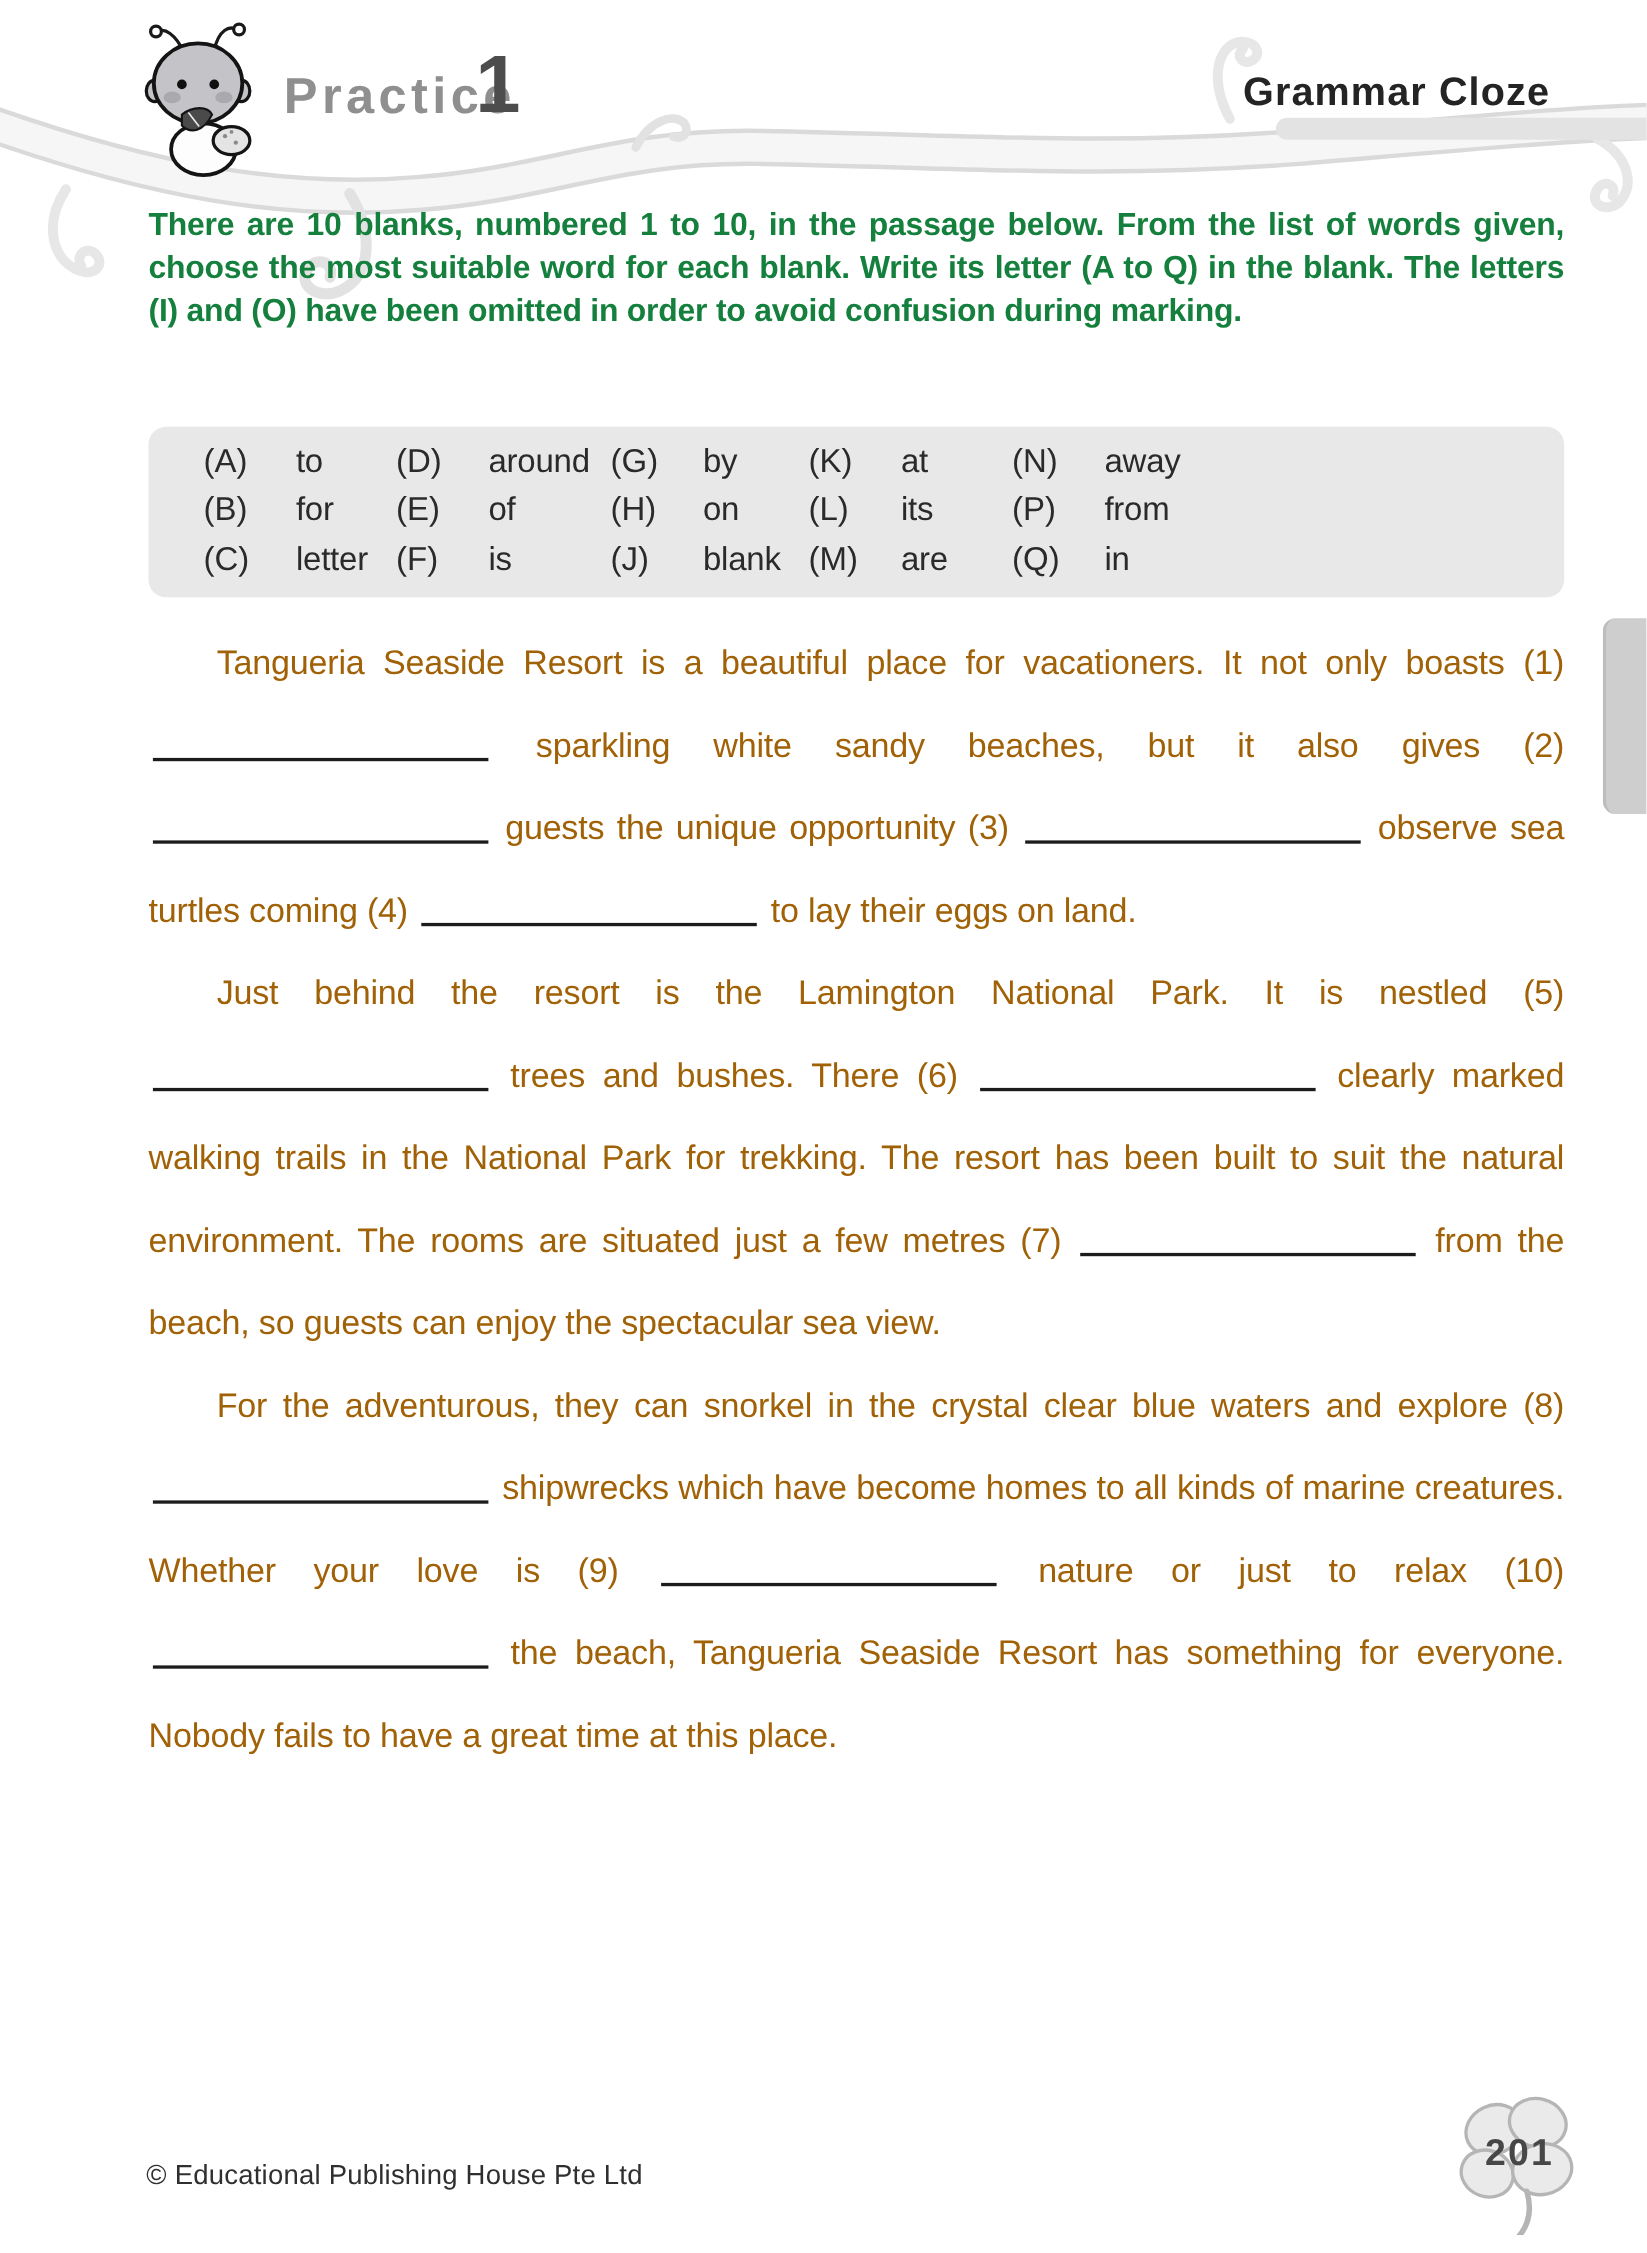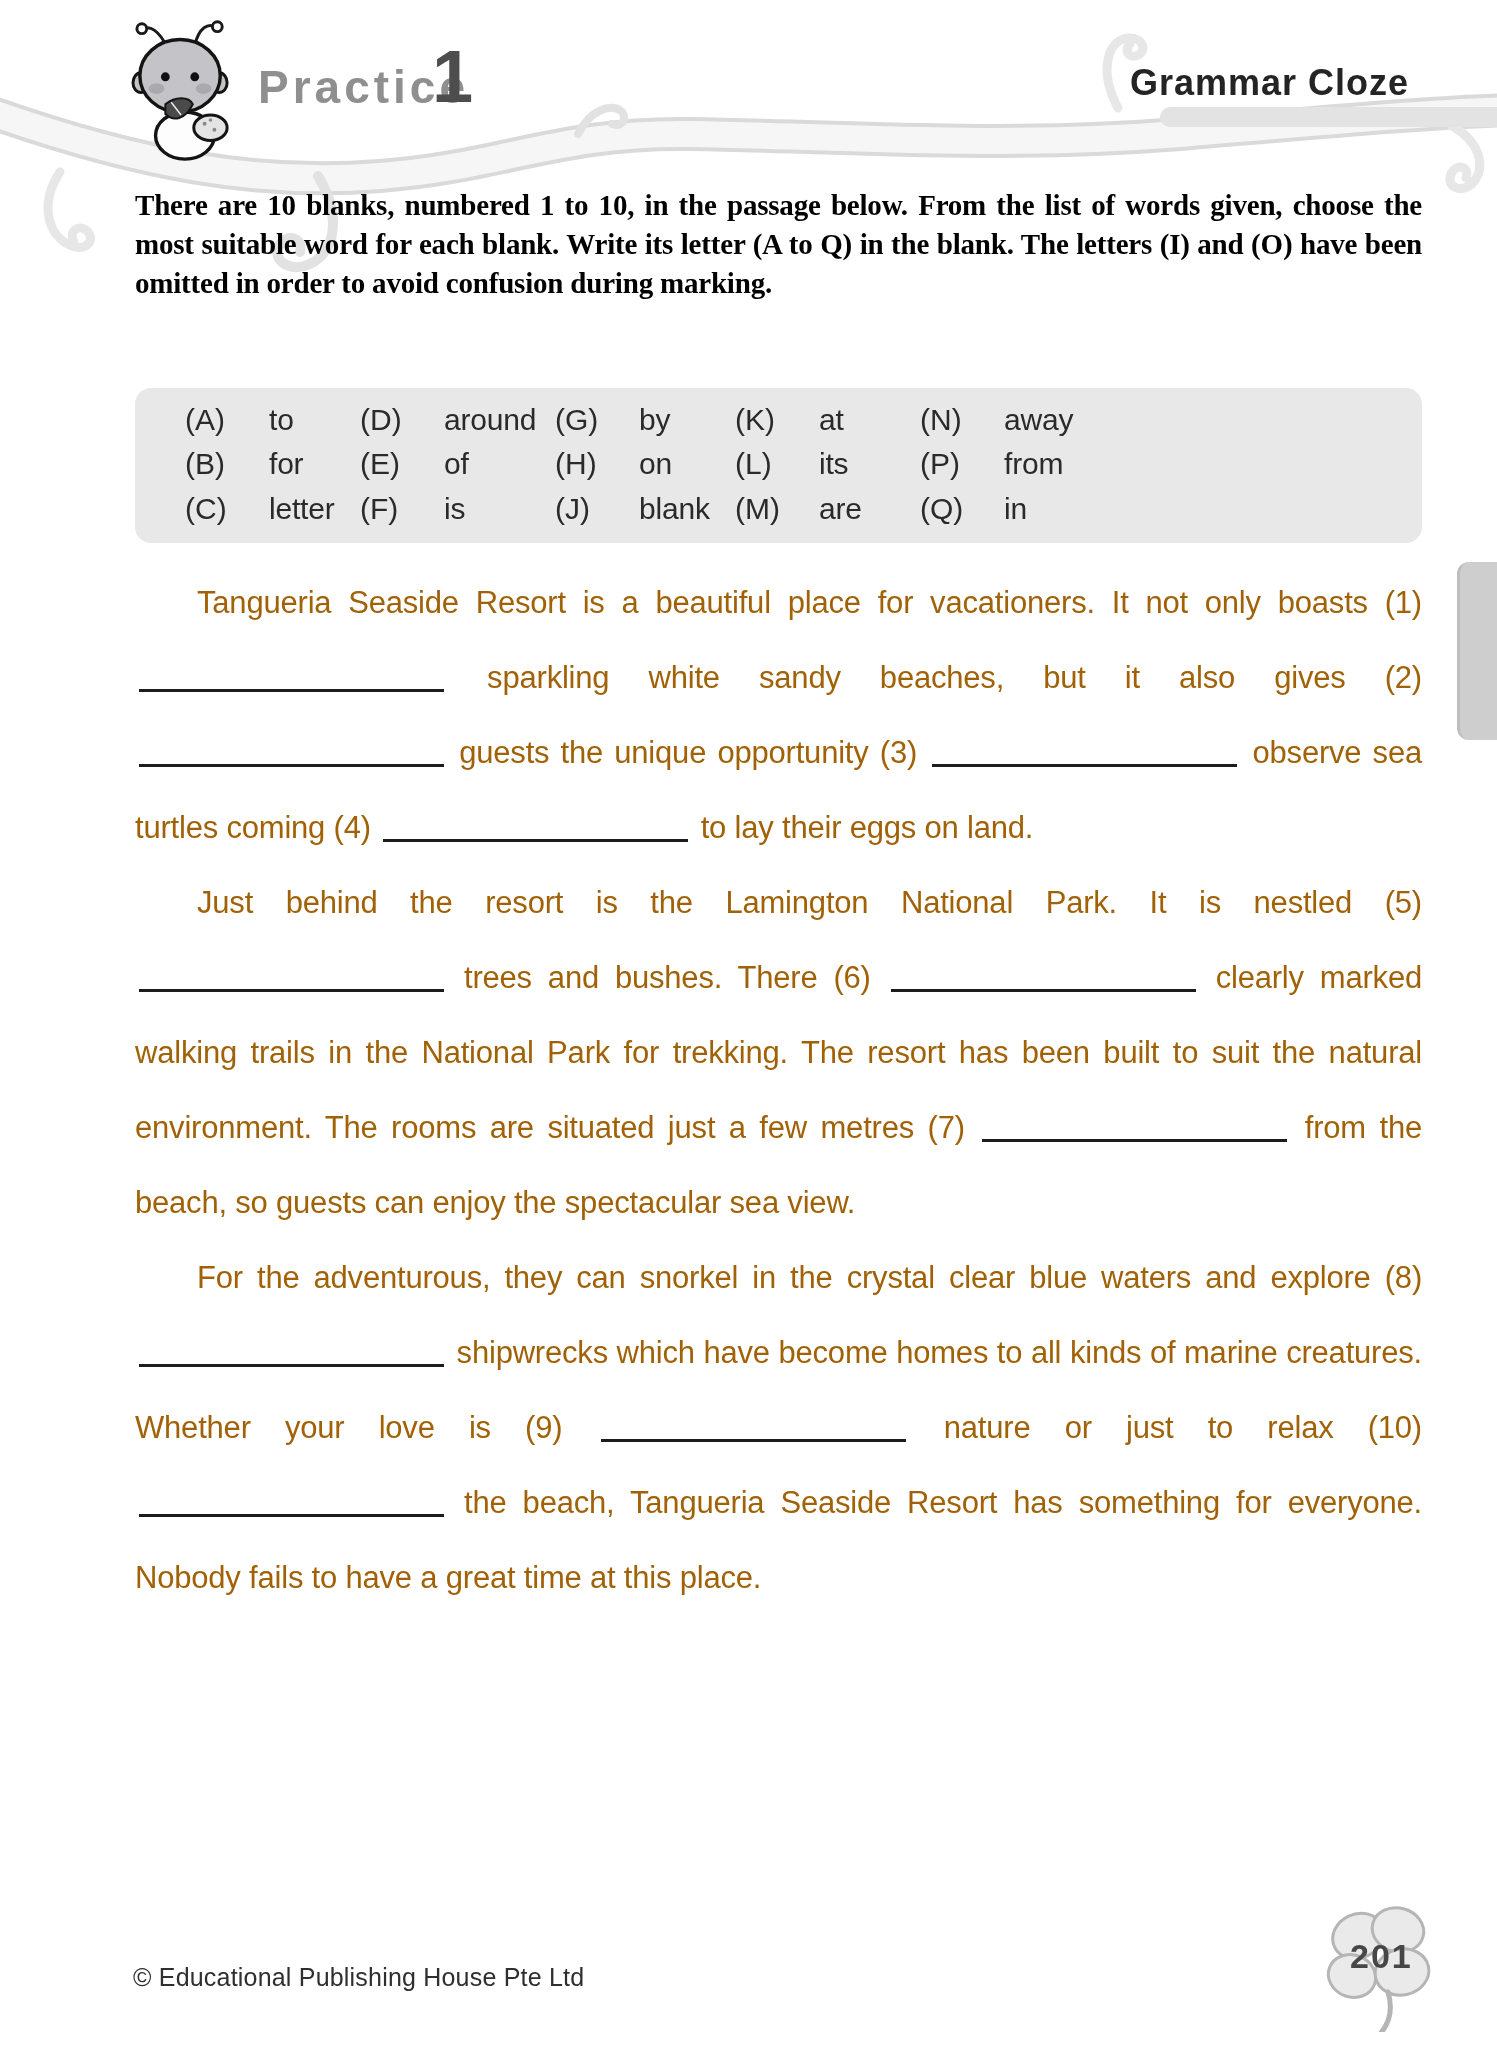--- a/index.html
+++ b/index.html
@@ -26,22 +26,22 @@
     font-size:36px; font-weight:bold; color:#242424; letter-spacing:1px;
   }
   .section-bar {
     position:absolute; left:1160px; top:107px; width:337px; height:20px;
     background:#e3e3e3; border-radius:12px 0 0 12px;
   }
 
   
   .instructions {
     position:absolute; left:135px; top:186px; width:1287px;
-    font-size:29px; font-weight:bold; color:#000000;
-    line-height:39px; text-align:justify; letter-spacing:-0.2px;font-family:Liberation Serif, serif;
+    font-size:29px; font-weight:bold; color:#15803d;
+    line-height:39px; text-align:justify; letter-spacing:-0.2px;
   }
 
   
   .word-bank {
     position:absolute; left:135px; top:388px; width:1287px; height:155px;
     background:#e8e8e8; border-radius:16px;
     display:grid; grid-template-columns:175px 195px 180px 185px 1fr;
     grid-template-rows:1fr 1fr 1fr;
     padding:10px 20px 12px 50px; align-items:center;
   }

